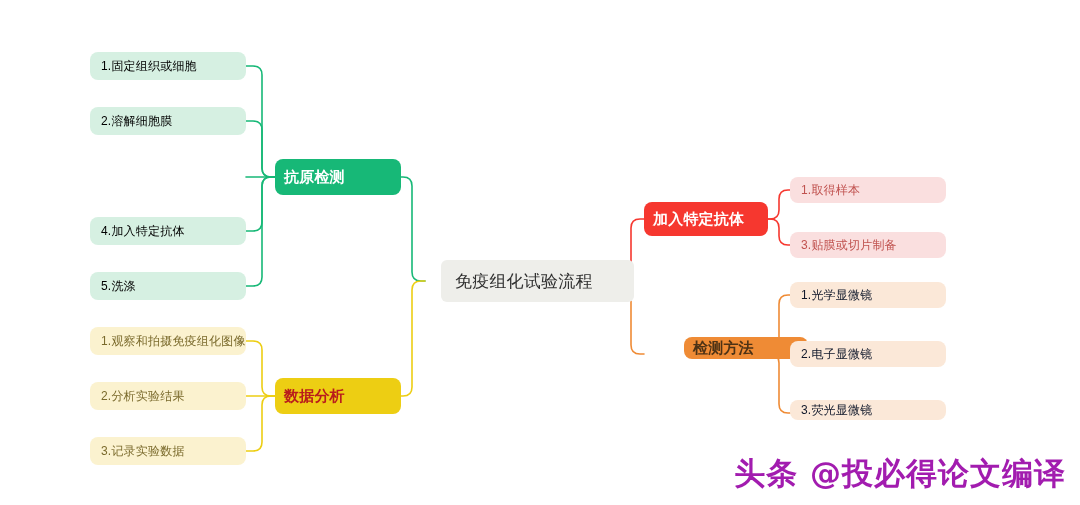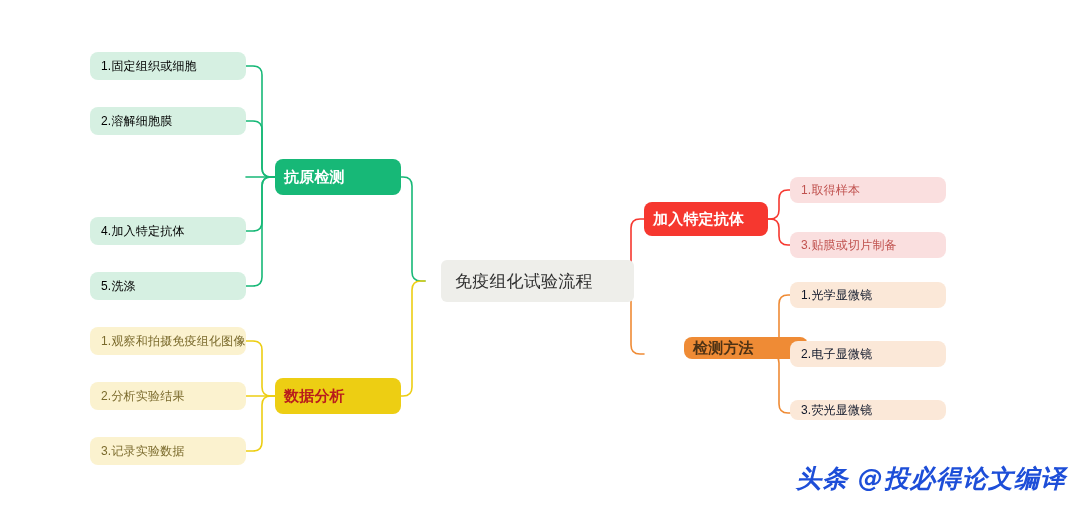--- a/index.html
+++ b/index.html
@@ -64,28 +64,27 @@
   .node.leaf.green  { background: #d6f0e2; color: #000000; align-items: center; }
   .node.leaf.yellow { background: #fbf2cf; color: #7a6a2c; }
   .node.leaf.red    { background: #fadfdf; color: #c0524f; }
   .node.leaf.orange { background: #fbe8d8; color: #0f172a; }
 
   
   #watermark {
     position: absolute;
     right: 14px;
     bottom: 10px;
-    font-size: 25px;
+    font-size: 31px;
     font-weight: bold;
-    color: #1d4ed8;
+    color: #a21caf;
     letter-spacing: 1px;
     text-shadow: 1.5px 1.5px 0 #ffffff, -1px -1px 0 #ffffff,
                  1px -1px 0 #ffffff, -1px 1px 0 #ffffff;
     font-family: "DejaVu Sans", "Liberation Sans", sans-serif;
-    font-style: italic;
   }
 </style>
 </head>
 <body>
 
 <div id="canvas">
 
   <svg id="connectors" viewBox="0 0 1080 505" xmlns="http://www.w3.org/2000/svg">
       <path d="M425 281 H421 Q412 281 412 272 V186 Q412 177 403 177 H401" stroke="#17b877" stroke-width="1.6" fill="none" stroke-linecap="round" stroke-linejoin="round"></path>
       <path d="M425 281 H421 Q412 281 412 290 V387 Q412 396 403 396 H401" stroke="#edce13" stroke-width="1.6" fill="none" stroke-linecap="round" stroke-linejoin="round"></path>

